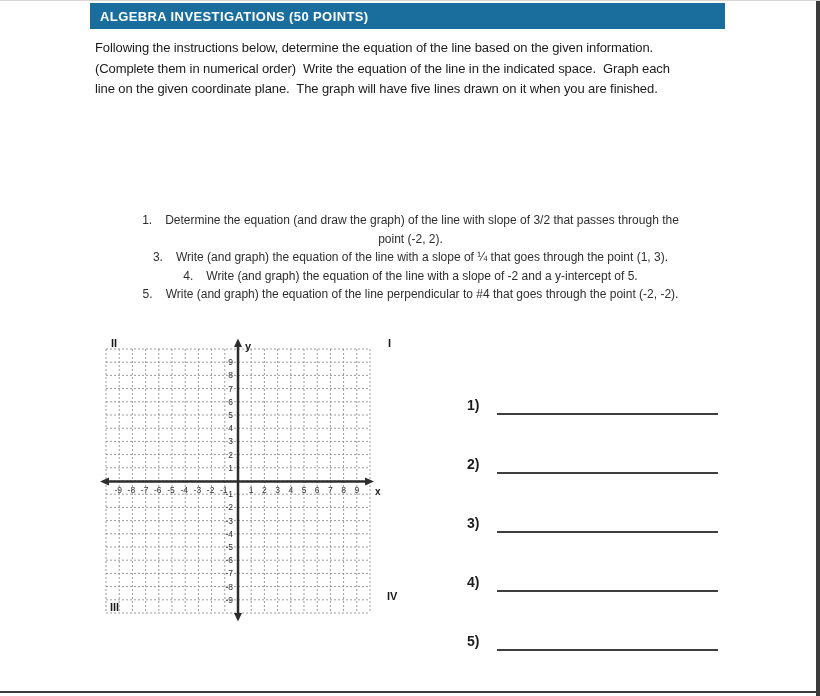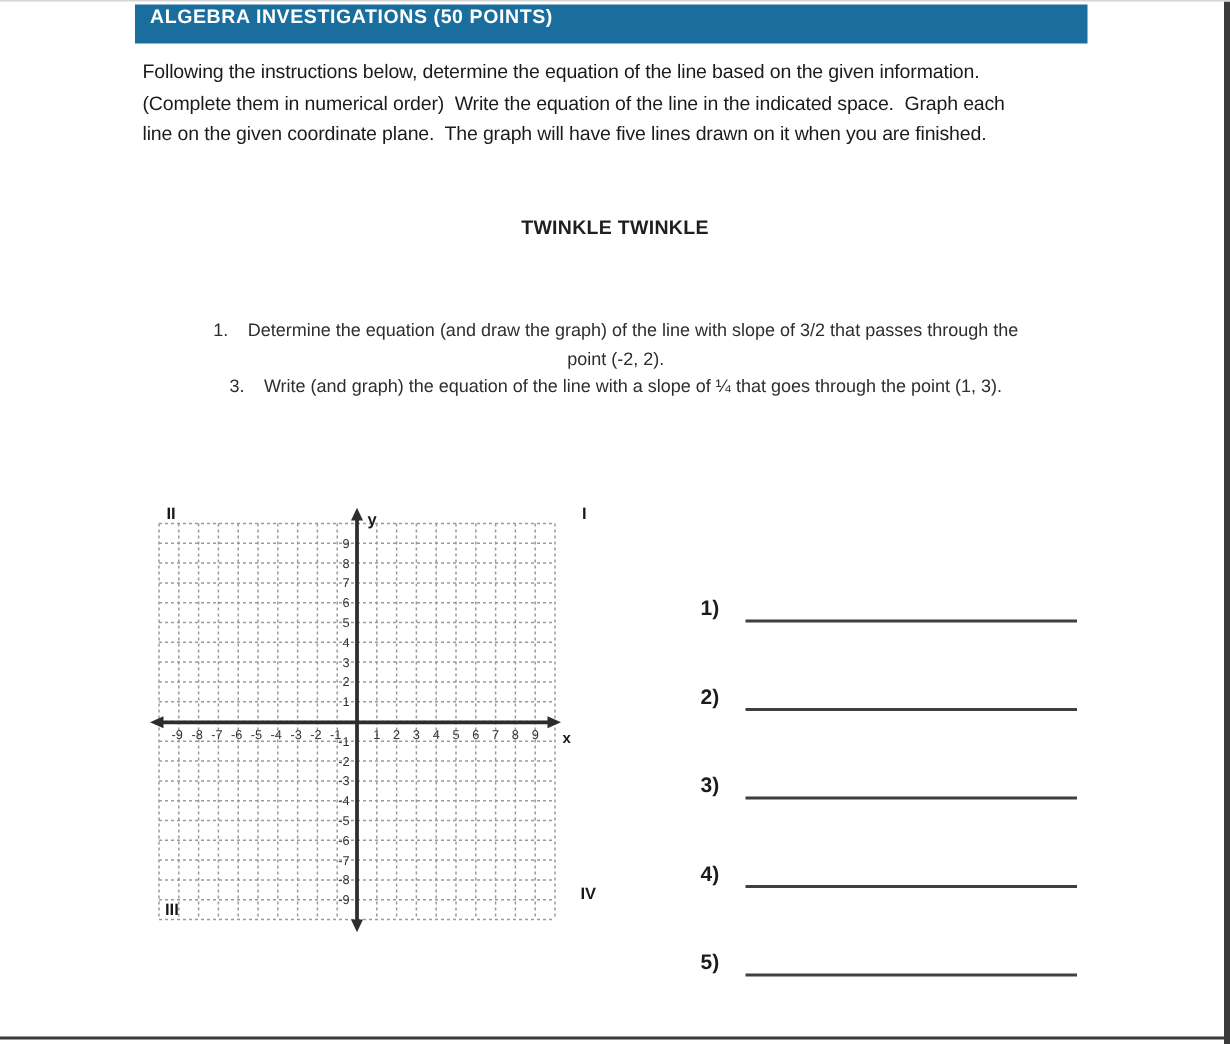--- a/index.html
+++ b/index.html
@@ -7,21 +7,21 @@
   body { font-family:"Liberation Sans", sans-serif; }
   .page {
     position:relative; width:820px; height:696px; background:#ffffff;
     overflow:hidden; border-top:1px solid #d6d6d6;
   }
   .right-strip { position:absolute; top:0; right:0; width:4px; height:696px; background:#3b3b3b; }
   .bottom-rule { position:absolute; left:0; top:690px; width:820px; height:2px; background:#3b3b3b; }
 
   .header-bar {
     position:absolute; left:90px; top:2px; width:635px; height:26px;
-    background:#1a6e9e; color:#ffffff; display:flex; align-items:flex-start;
+    background:#1a6e9e; color:#ffffff; display:flex; align-items:center;
     padding-left:10px; font-size:13px; font-weight:bold; letter-spacing:0.4px;
   }
 
   .intro {
     position:absolute; left:95px; top:37px; width:650px;
     font-size:13px; line-height:20.5px; color:#1b1b1b;
     letter-spacing:-0.1px; white-space:pre-wrap;
   }
 
   .activity-title {
@@ -57,29 +57,34 @@
 <div class="page">
 
   <div class="header-bar">
     <span>ALGEBRA INVESTIGATIONS (50 POINTS)</span>
   </div>
 
   <div class="intro">Following the instructions below, determine the equation of the line based on the given information.
 (Complete them in numerical order)  Write the equation of the line in the indicated space.  Graph each
 line on the given coordinate plane.  The graph will have five lines drawn on it when you are finished.</div>
 
-  <div class="activity-title">TWINKLE TWINKLE</div>
 
   <div class="problems">
     <div class="problem">
       <span class="num">1.</span><span class="ptext">Determine the equation (and draw the graph) of the line with slope of 3/2 that passes through the
 point (-2, 2).</span>
     </div>
     <div class="problem">
       <span class="num">3.</span><span class="ptext">Write (and graph) the equation of the line with a slope of ¼ that goes through the point (1, 3).</span>
+    </div>
+    <div class="problem">
+      <span class="num">4.</span><span class="ptext">Write (and graph) the equation of the line with a slope of -2 and a y-intercept of 5.</span>
+    </div>
+    <div class="problem">
+      <span class="num">5.</span><span class="ptext">Write (and graph) the equation of the line perpendicular to #4 that goes through the point (-2, -2).</span>
     </div>
   </div>
 
   <div class="graph-wrap">
     <div class="quadrant q2">II</div>
     <div class="quadrant q1">I</div>
     <div class="quadrant q3">III</div>
     <div class="quadrant q4">IV</div>
     <svg id="plane-svg" width="286" height="292">
         <line x1="10" y1="13" x2="10" y2="277" stroke="#9a9a9a" stroke-width="1" stroke-dasharray="2 2"></line>

